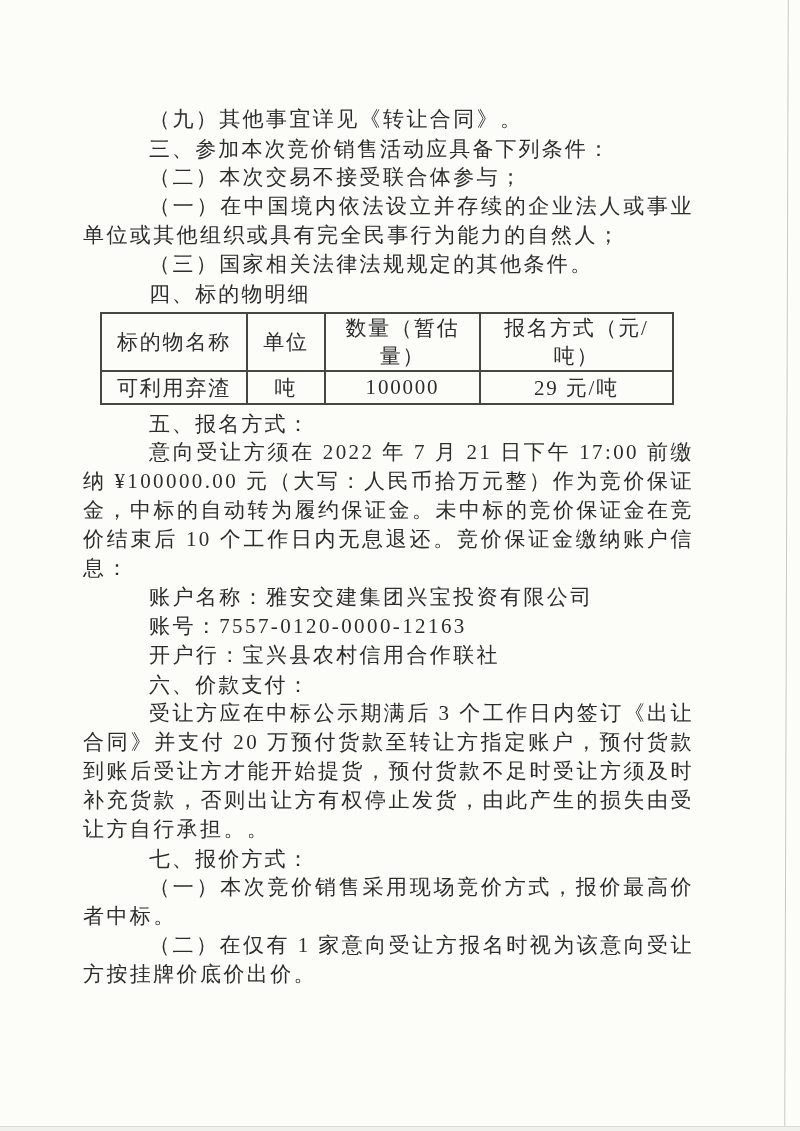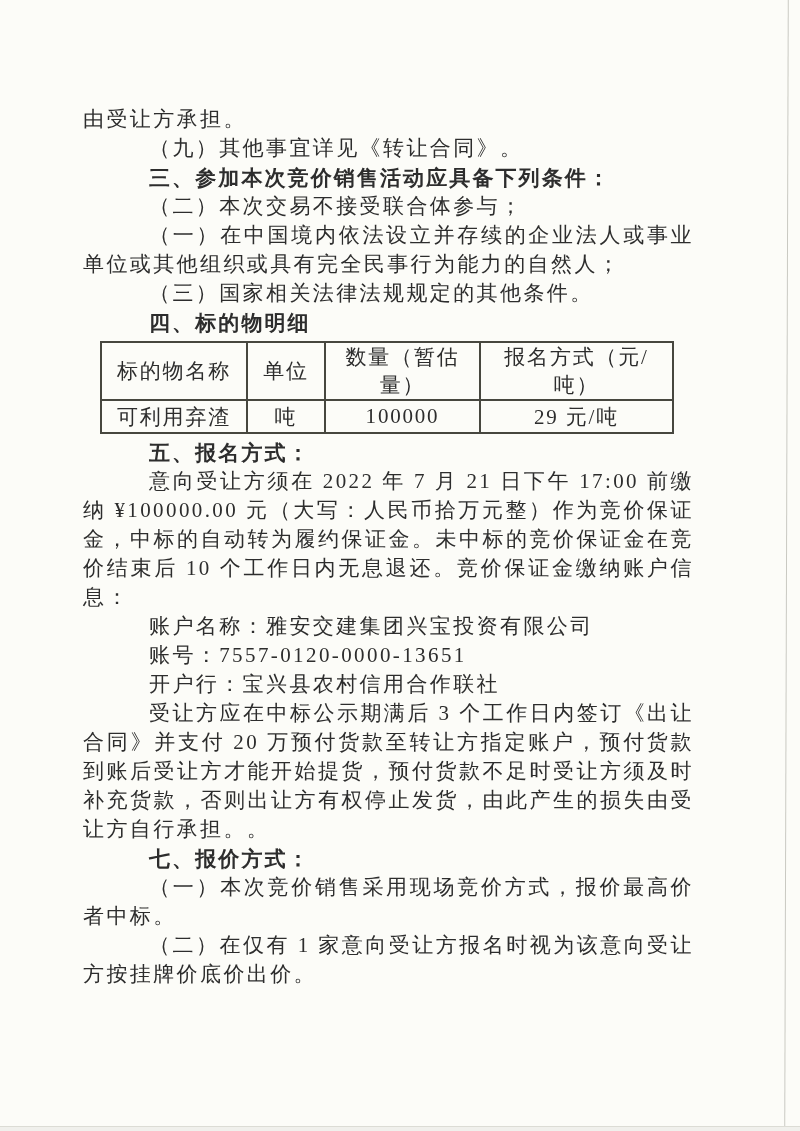--- a/index.html
+++ b/index.html
@@ -27,21 +27,21 @@
     font-size: 21px;
     line-height: 29px;
     letter-spacing: 2.4px;
     text-align: justify;
     text-indent: 66px;
     color: #2d2d2d;
   }
   .para.no-indent { text-indent: 0; }
   .para.bold {
     font-family: "Liberation Sans", "DejaVu Sans", sans-serif;
-    font-weight: 700;
+    font-weight: 400;
     letter-spacing: 2.1px;
   }
 
   table.subject-table {
     border-collapse: collapse;
     table-layout: fixed;
     width: 572px;
     margin: 4px 0 4px 17px;
     background: transparent;
     padding-left: 24px;
@@ -80,21 +80,20 @@
     background: #f0f0ec;
     border-top: 1px solid #dcdcd5;
   }
 </style>
 </head>
 <body>
 
 <div class="page">
   <div class="content">
 
-    <p class="para no-indent">由受让方承担。</p>
     <p class="para">（九）其他事宜详见《转让合同》。</p>
     <p class="para bold">三、参加本次竞价销售活动应具备下列条件：</p>
     <p class="para">（二）本次交易不接受联合体参与；</p>
     <p class="para">（一）在中国境内依法设立并存续的企业法人或事业单位或其他组织或具有完全民事行为能力的自然人；</p>
     <p class="para">（三）国家相关法律法规规定的其他条件。</p>
     <p class="para bold">四、标的物明细</p>
 
     <table class="subject-table">
       <colgroup>
         <col class="c1">
@@ -116,22 +115,23 @@
           <td>吨</td>
           <td>100000</td>
           <td>29 元/吨</td>
         </tr>
       </tbody>
     </table>
 
     <p class="para bold">五、报名方式：</p>
     <p class="para">意向受让方须在 2022 年 7 月 21 日下午 17:00 前缴纳 ¥100000.00 元（大写：人民币拾万元整）作为竞价保证金，中标的自动转为履约保证金。未中标的竞价保证金在竞价结束后 10 个工作日内无息退还。竞价保证金缴纳账户信息：</p>
     <p class="para">账户名称：雅安交建集团兴宝投资有限公司</p>
-    <p class="para">账号：7557-0120-0000-13651</p>
+    <p class="para">账号：7557-0120-0000-12163</p>
     <p class="para">开户行：宝兴县农村信用合作联社</p>
+    <p class="para bold">六、价款支付：</p>
     <p class="para">受让方应在中标公示期满后 3 个工作日内签订《出让合同》并支付 20 万预付货款至转让方指定账户，预付货款到账后受让方才能开始提货，预付货款不足时受让方须及时补充货款，否则出让方有权停止发货，由此产生的损失由受让方自行承担。。</p>
     <p class="para bold">七、报价方式：</p>
     <p class="para">（一）本次竞价销售采用现场竞价方式，报价最高价者中标。</p>
     <p class="para">（二）在仅有 1 家意向受让方报名时视为该意向受让方按挂牌价底价出价。</p>
 
   </div>
 
   <div class="scan-line-right"></div>
   <div class="scan-edge-bottom"></div>
 </div>

